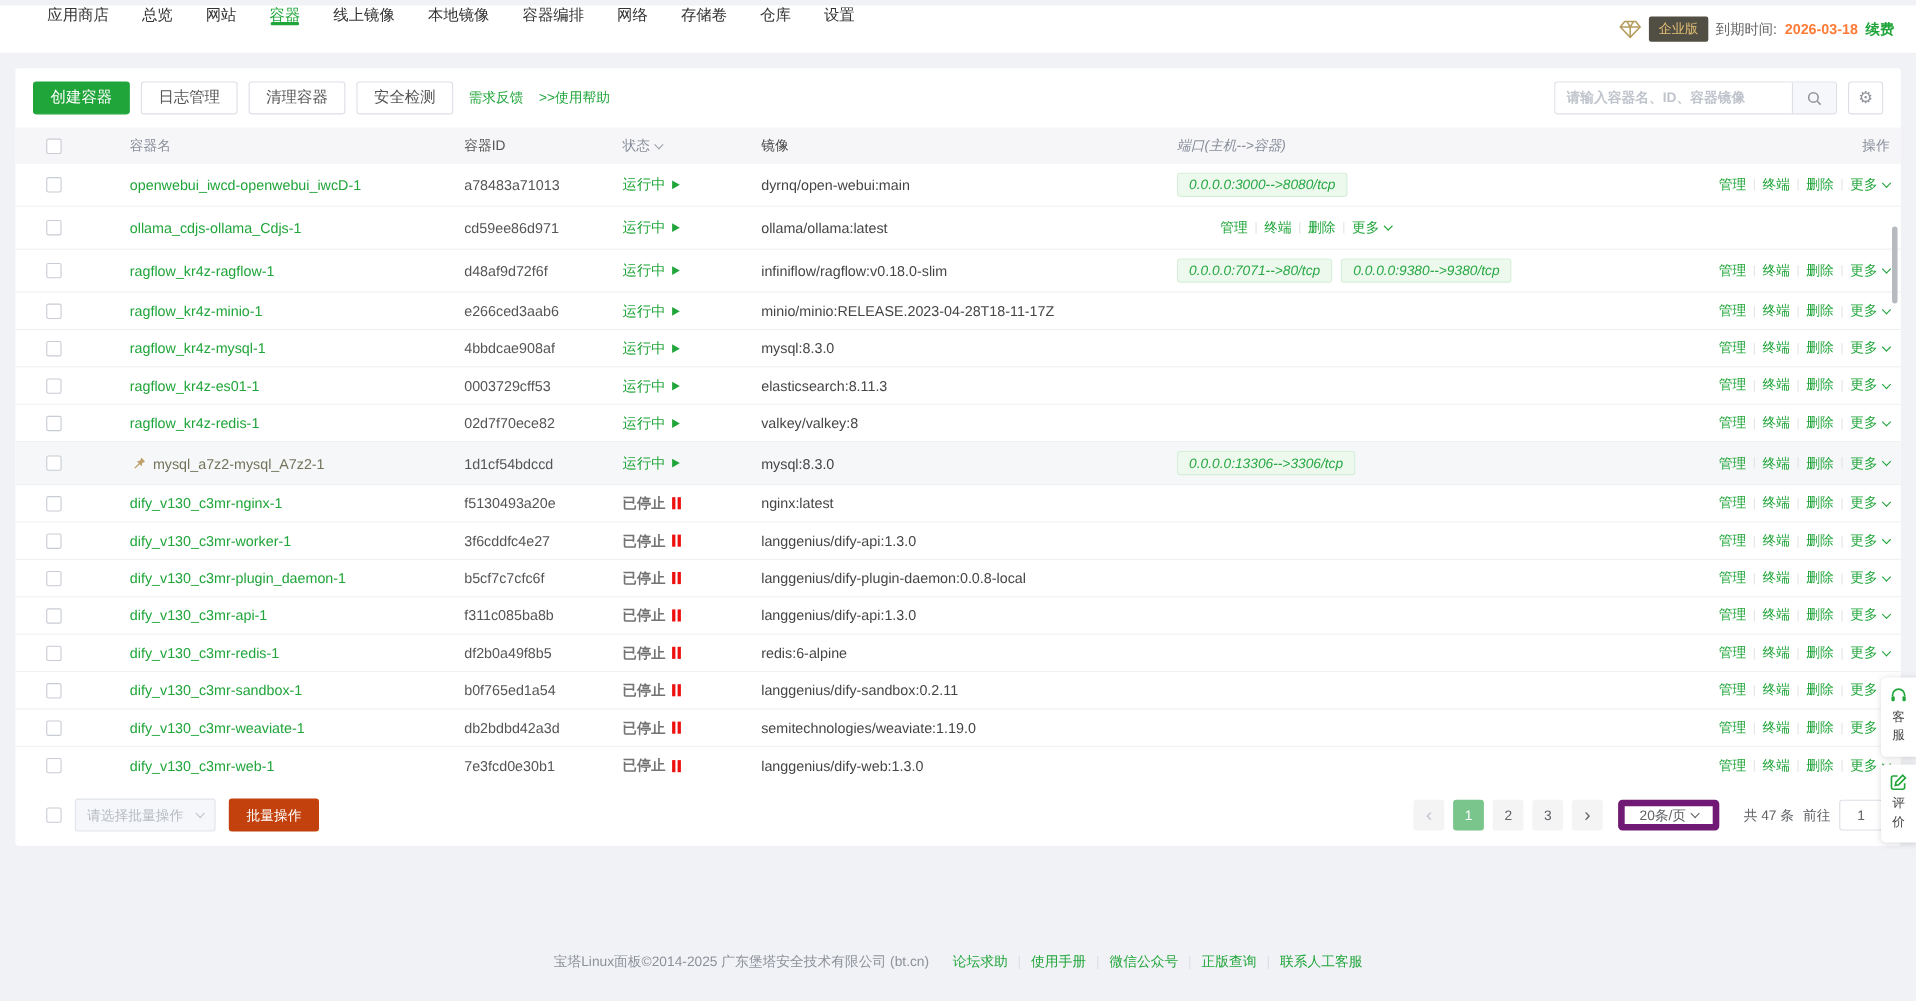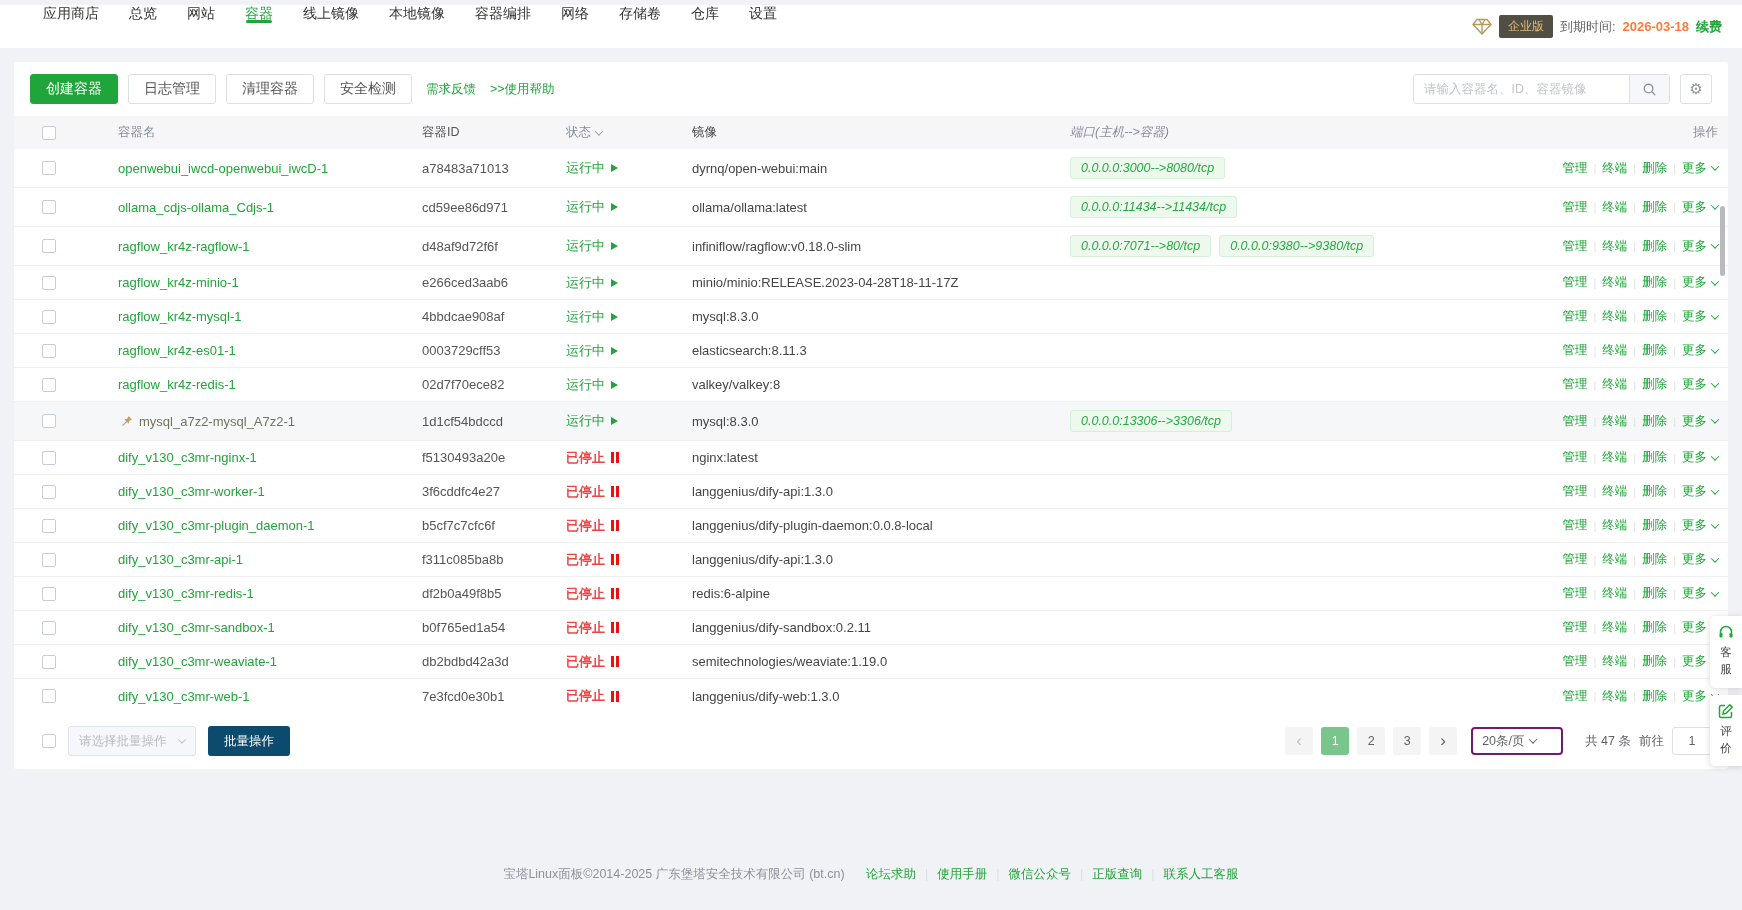--- a/index.html
+++ b/index.html
@@ -22,21 +22,21 @@
   .renew { color:#20a53a; font-weight:bold; cursor:pointer; }
   
   .card { margin:14px 14px 0; background:#fff; border-radius:3px; position:relative; }
   
   .toolbar { display:flex; align-items:center; padding:12px 16px; gap:10px; }
   .btn { height:30px; padding:0 15px; font-size:14px; border-radius:3px; border:1px solid #dcdfe6; background:#fff; color:#555; cursor:pointer; font-family:inherit; }
   .btn.primary { background:#20a53a; border-color:#20a53a; color:#fff; }
   .tool-link { color:#20a53a; font-size:12.5px; cursor:pointer; margin-left:4px; }
   .toolbar .spacer { flex:1; }
   .search-group { display:flex; height:30px; border:1px solid #dcdfe6; border-radius:3px; overflow:hidden; }
-  .search-group input { border:none; outline:none; width:215px; padding:0 10px; font-size:12.5px; color:#7f1d1d; font-family:inherit; }
+  .search-group input { border:none; outline:none; width:215px; padding:0 10px; font-size:12.5px; color:#7f1d1d; font-family:inherit;font-weight:bold; }
   .search-group input::placeholder { color:#c0c4cc; }
   .search-btn { width:40px; background:#f5f7fa; border-left:1px solid #dcdfe6; display:flex; align-items:center; justify-content:center; cursor:pointer; }
   .gear-btn { width:32px; height:30px; border:1px solid #dcdfe6; border-radius:3px; background:#fff; display:flex; align-items:center; justify-content:center; cursor:pointer; color:#909399; font-size:15px; }
   
   .tbl { position:relative; }
   .tr, .thead { display:flex; align-items:center; padding-left:28px;gap:26px; }
   .thead { height:33px; background:#f6f6f8; color:#878d99; font-size:12.5px; }
   .tr { min-height:34px; height:34px; border-bottom:1px solid #f0f0f0; font-size:13px; }
   .tr.has-ports { height:39px; }
   .tr.pinned { background:#f6f7f8; }
@@ -48,41 +48,41 @@
   .col-status { width:100px; }
   .col-image { width:352px; color:#454545; }
   .col-ports { flex:1; gap:8px;font-style:italic; }
   .col-actions { width:205px; justify-content:flex-end; padding-right:10px; gap:6px; }
   .checkbox { width:14px; height:14px; border:1px solid #c8ccd4; border-radius:2px; background:#fff; display:inline-block; cursor:pointer; }
   .name-link { color:#20a53a; text-decoration:none; cursor:pointer; }
   .name-link.pinned-name { color:#73735c; }
   .pin { display:inline-flex; margin-right:6px; }
   .status { display:inline-flex; align-items:center; }
   .status.running { color:#20a53a; }
-  .status.stopped { color:#ef4444; font-weight:bold; }
+  .status.stopped { color:#737373; font-weight:bold; }
   .play { width:0; height:0; border-left:7px solid #20a53a; border-top:4.5px solid transparent; border-bottom:4.5px solid transparent; margin-left:6px; }
   .pause { width:8px; height:11px; border-left:3px solid #ee0f0f; border-right:3px solid #ee0f0f; margin-left:6px; }
   .port-badge { background:#eef9ee; border:1px solid #d6efd9; color:#27a844; border-radius:3px; padding:4px 10px; font-size:12.5px; line-height:1; white-space:nowrap; }
   .act { color:#20a53a; text-decoration:none; cursor:pointer; font-size:12.5px; display:inline-flex; align-items:center; }
   .sep { color:#e3e3e3; font-size:11px; }
   .chev { width:6px; height:6px; border-right:1.4px solid currentColor; border-bottom:1.4px solid currentColor; transform:rotate(45deg) translate(-1px,-1px); display:inline-block; margin-left:5px; }
   .thead .chev { margin-left:5px; color:#9aa0aa; cursor:pointer; }
   .tbl-thumb { position:absolute; right:3px; top:90px; width:5px; height:70px; background:#b7babf; border-radius:3px; }
   
   .batchbar { display:flex; align-items:center; height:56px; padding:0 16px 0 28px; gap:12px; }
   .fake-select { display:flex; align-items:center; justify-content:space-between; width:128px; height:30px; background:#f5f7fa; border:1px solid #dfe4ea; border-radius:3px; padding:0 10px; color:#b8bcc2; font-size:12.5px; cursor:pointer; }
   .fake-select .chev { color:#c0c4cc; }
-  .batch-btn { height:30px; padding:0 16px; background:#0c4a6e; color:#fff; border:none; border-radius:3px; font-size:12.5px; cursor:pointer; font-family:inherit; }
+  .batch-btn { height:30px; padding:0 16px; background:#c2410c; color:#fff; border:none; border-radius:3px; font-size:12.5px; cursor:pointer; font-family:inherit; }
   .batchbar .spacer { flex:1; }
   .pager { display:flex; align-items:center; gap:8px; }
   .page-btn { min-width:28px; height:28px; display:flex; align-items:center; justify-content:center; background:#f4f4f5; color:#606266; border-radius:3px; font-size:12.5px; cursor:pointer; padding:0 6px; }
   .page-btn.active { background:#79c58b; color:#fff; }
   .page-btn.arrow { font-size:17px; line-height:1; padding-bottom:2px; }
   .page-btn.disabled { color:#c0c4cc; }
-  .size-select { display:flex; align-items:center; justify-content:flex-start; width:92px; height:28px; border:2px solid #701a75; border-radius:4px; padding:0 9px; color:#606266; font-size:12.5px; margin-left:6px; cursor:pointer; }
+  .size-select { display:flex; align-items:center; justify-content:center; width:92px; height:28px; border:6px solid #701a75; border-radius:4px; padding:0 9px; color:#606266; font-size:12.5px; margin-left:6px; cursor:pointer; }
   .total-text { color:#606266; font-size:12.5px; margin-left:14px; }
   .goto-label { color:#606266; font-size:12.5px; }
   .goto-input { width:40px; height:28px; border:1px solid #dcdfe6; border-radius:3px; text-align:center; font-size:12.5px; color:#606266; outline:none; font-family:inherit; }
   
   .footer { position:absolute; top:866px; left:0; width:100%; text-align:center; font-size:12.5px; color:#8d9199; }
   .footer a { color:#20a53a; text-decoration:none; cursor:pointer; }
   .footer .fsep { color:#dcdfe6; margin:0 9px; }
   
   .floatbox { position:absolute; right:0; top:616px; width:32px; display:flex; flex-direction:column; gap:7px; }
   .float-card { background:#fff; border-radius:5px 0 0 5px; box-shadow:0 1px 6px rgba(0,0,0,.15); padding:8px 0 9px; display:flex; flex-direction:column; align-items:center; gap:4px; cursor:pointer; }
@@ -197,23 +197,20 @@
             <a class="name-link">ollama_cdjs-ollama_Cdjs-1</a>
           </div>
           <div class="td col-id">cd59ee86d971</div>
           <div class="td col-status">
             <span class="status running">
               <span>运行中</span>
               <span class="play"></span>
             </span>
           </div>
           <div class="td col-image">ollama/ollama:latest</div>
-          <div class="td col-ports">
-            <span class="port-badge">0.0.0.0:11434--&gt;11434/tcp</span>
-          </div>
           <div class="td col-actions">
             <a class="act">管理</a>
             <span class="sep">|</span>
             <a class="act">终端</a>
             <span class="sep">|</span>
             <a class="act">删除</a>
             <span class="sep">|</span>
             <a class="act">更多<span class="chev"></span></a>
           </div>
         </div>

